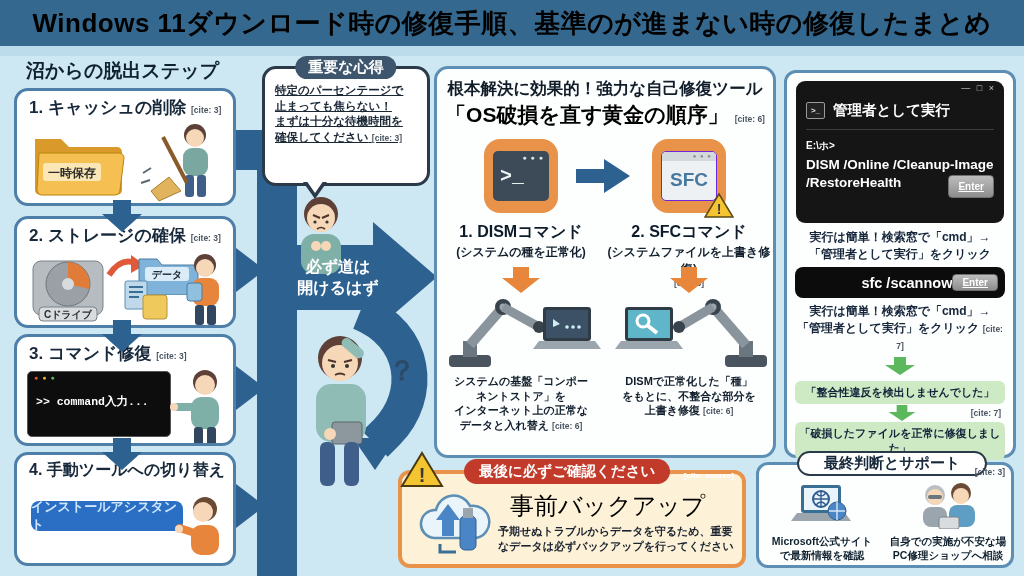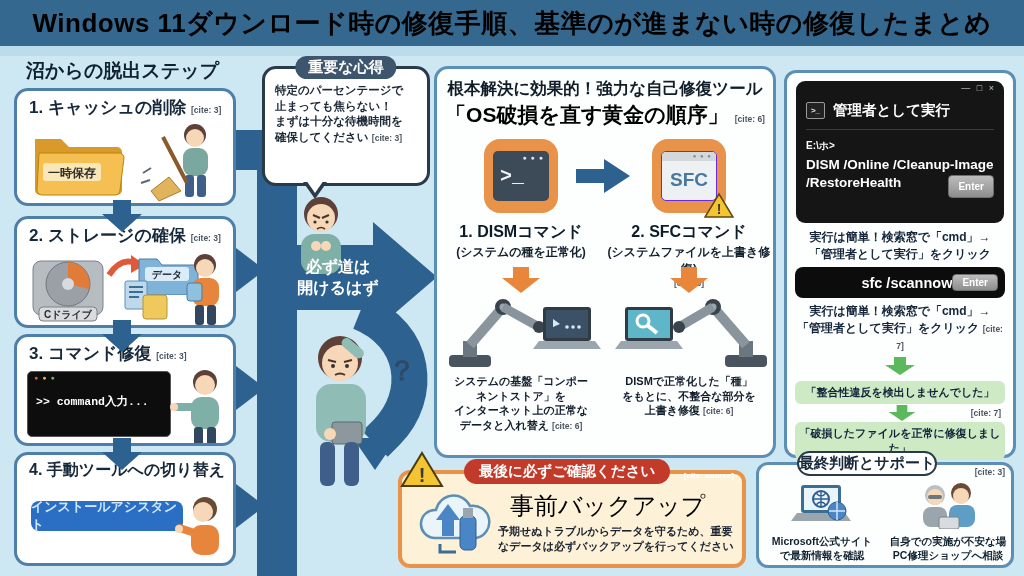--- a/index.html
+++ b/index.html
@@ -16,21 +16,21 @@
   .cite { font-size:8.5px; font-weight:bold; color:#4a5560; }
   .leftheader { position:absolute; left:26px; top:58px; width:200px; font-size:19px; font-weight:bold; color:#10222f; }
 
   .downarrow { position:absolute; }
 
   
   .bubble { position:absolute; left:262px; top:66px; width:168px; height:120px; background:#fff;
     border:3px solid #2b3a49; border-radius:14px; }
   .bubble-pill { position:absolute; left:50%; transform:translateX(-50%); top:-13px; background:#3d566e;
     color:#fff; font-size:15px; font-weight:bold; padding:2px 13px; border-radius:14px; white-space:nowrap; }
-  .bubble-text { padding:14px 8px 0 10px; font-size:11.5px; font-weight:bold; color:#1a2735; line-height:15.5px; }
+  .bubble-text { padding:14px 8px 0 10px; font-size:11.5px; font-weight:bold; color:#1a2735; line-height:15.5px;text-decoration:underline; }
   .bubble-tail { position:absolute; left:38px; bottom:-16px; width:0; height:0;
     border-left:12px solid transparent; border-right:12px solid transparent; border-top:17px solid #2b3a49; }
   .bubble-tail:after { content:""; position:absolute; left:-9px; top:-19px; width:0; height:0;
     border-left:9px solid transparent; border-right:9px solid transparent; border-top:13px solid #fff; }
 
   .midtext { position:absolute; left:278px; top:256px; width:120px; text-align:center; color:#fff;
     font-size:16px; font-weight:bold; line-height:21px; }
   .qmark { position:absolute; left:388px; top:352px; color:#2c4a66; font-size:28px; font-weight:bold; }
 
   
@@ -60,42 +60,42 @@
   .rterm .controls { position:absolute; top:2px; right:8px; color:#c9c9c9; font-size:9px; letter-spacing:2px; }
   .rheader { position:absolute; top:20px; left:10px; width:188px; display:flex; align-items:center; gap:8px;
     border-bottom:1px solid #3c3c3c; padding-bottom:9px; }
   .rheader .ticon { width:19px; height:17px; background:#222; border:1.5px solid #9a9a9a; border-radius:2px;
     color:#e8e8e8; font-size:8px; font-weight:bold; display:flex; align-items:center; justify-content:center; }
   .rheader .hlabel { color:#fff; font-size:14.5px; font-weight:bold; }
   .rbody { position:absolute; top:58px; left:10px; width:188px; color:#fff; }
   .rprompt { font-size:10px; font-weight:bold; }
   .rcmd { font-size:13.5px; font-weight:bold; line-height:17.5px; margin-top:3px; }
   .enterkey { display:inline-block; background:linear-gradient(#bdbdbd,#8d8d8d); border:1px solid #6f6f6f;
-    color:#fff; font-size:10px; font-weight:bold; padding:2px 9px; border-radius:4px; }
+    color:#fff; font-size:10px; font-weight:bold; padding:2px 9px; border-radius:4px;text-decoration:underline; }
   .rhint { text-align:center; font-size:12px; font-weight:bold; color:#15253a; line-height:16.5px; }
   .sfcpill { background:#0c0c0c; border-radius:8px; height:31px; display:flex; align-items:center;
     justify-content:flex-end; padding:0 7px 0 10px; margin:5px 0; }
   .sfcpill .cmd { color:#fff; font-size:14.5px; font-weight:bold; }
   .resultbox { background:#cdeac4; border-radius:6px; padding:4px 4px; text-align:center;
     font-size:11px; font-weight:bold; color:#10233a; }
 
   
   .backup { position:absolute; left:398px; top:470px; width:348px; height:98px; background:#fdf2d8;
     border:4px solid #e8924a; border-radius:12px; }
   .bk-pill { position:absolute; left:62px; top:-15px; background:#c23b2a; color:#fff; font-size:14.5px;
     font-weight:bold; padding:3px 15px; border-radius:15px; white-space:nowrap; }
   .bk-cite { position:absolute; right:8px; top:-3px; color:#fff; font-size:8px; font-weight:bold; }
   .bk-title { position:absolute; left:108px; top:16px; font-size:24px; font-weight:normal; color:#000; }
   .bk-desc { position:absolute; left:96px; top:50px; width:246px; font-size:11px; font-weight:bold; color:#1b2330; line-height:15px; }
 
   
   .support { position:absolute; left:756px; top:462px; width:258px; height:106px; background:#fdfefe;
     border:3px solid #5d8fb5; border-radius:12px; }
   .sp-pill { position:absolute; left:38px; top:-14px; background:#fff; border:2.5px solid #2b3a49;
-    color:#16283a; font-size:15px; font-weight:bold; padding:1px 0; border-radius:16px; white-space:nowrap; }
+    color:#16283a; font-size:15px; font-weight:bold; padding:1px 25px; border-radius:16px; white-space:nowrap; }
   .sp-cite { position:absolute; right:6px; top:2px; }
   .sp-cols { position:absolute; left:0; top:18px; width:100%; display:flex; }
   .sp-col { flex:1; text-align:center; }
   .sp-cap { font-size:10.5px; font-weight:bold; color:#10222f; line-height:13.5px; margin-top:2px; }
 </style>
 </head>
 <body>
 
 <div id="stage">
 

